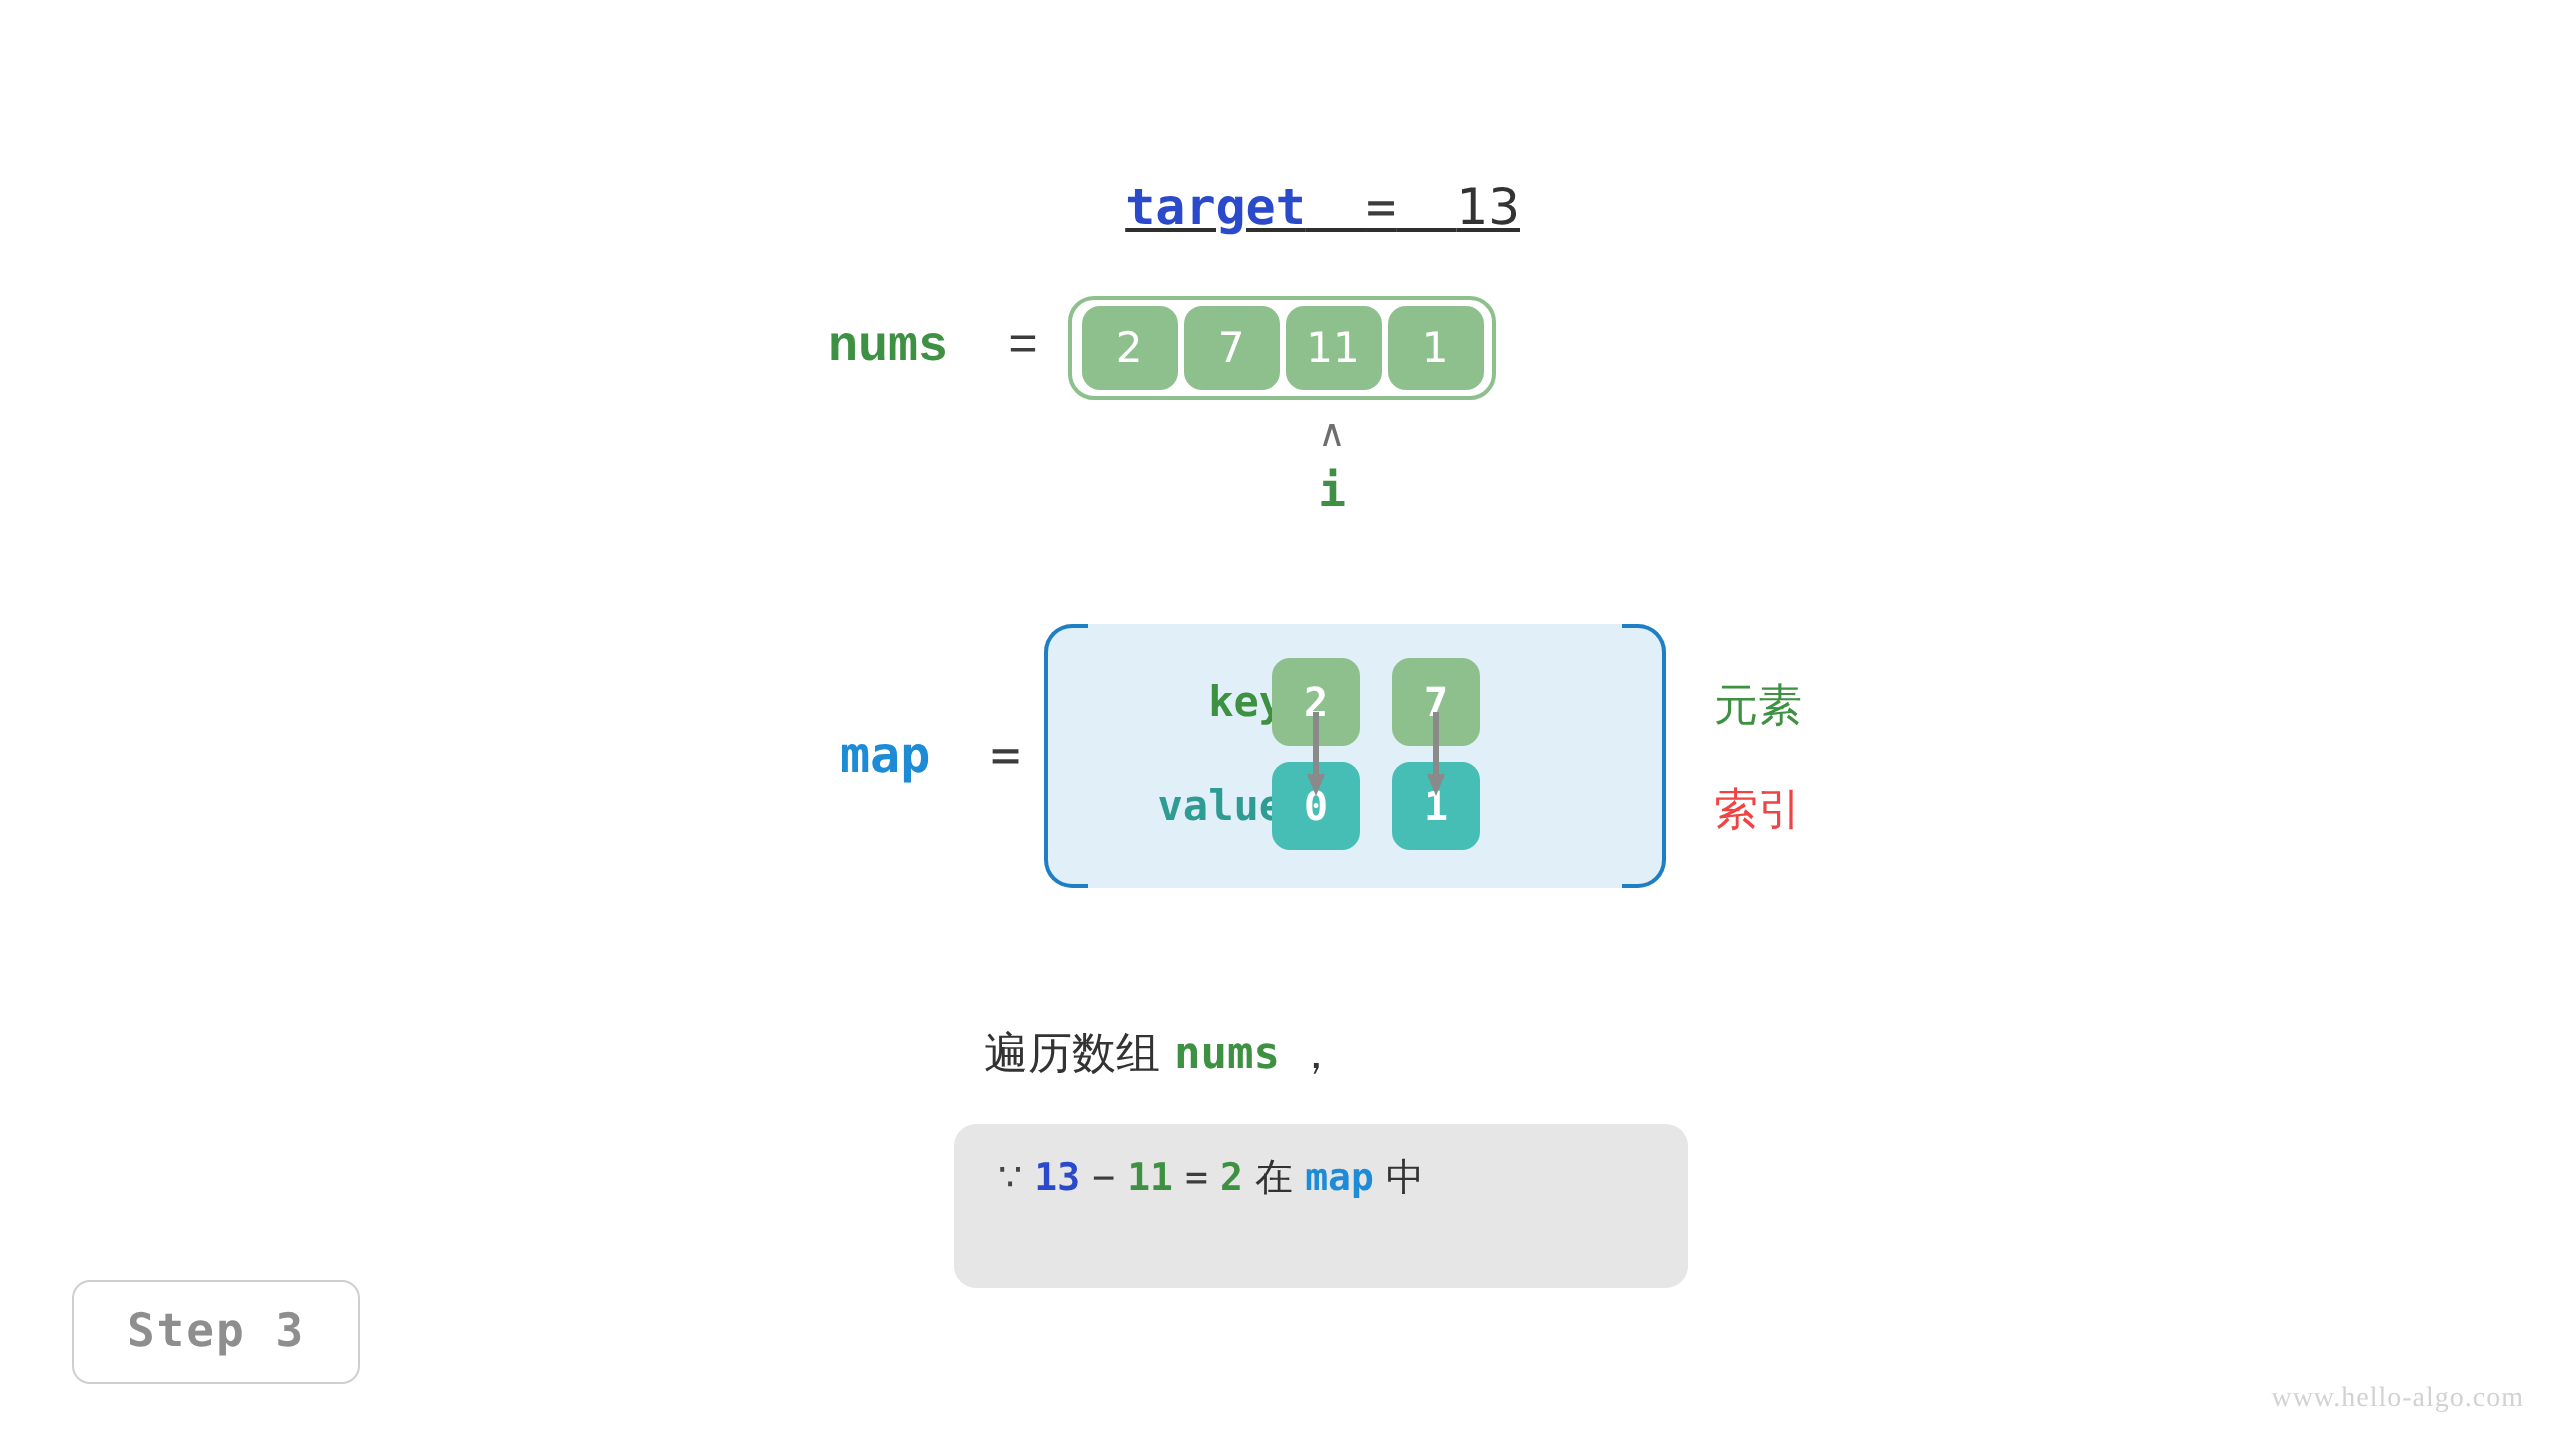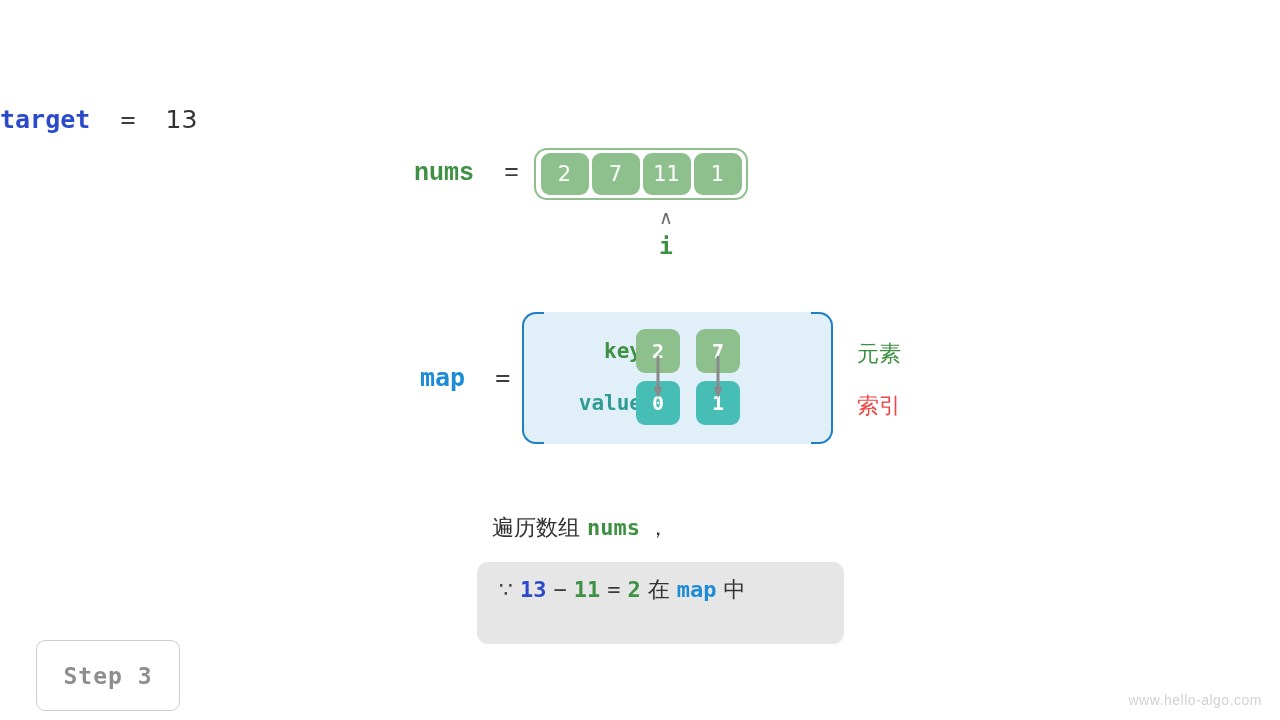--- a/index.html
+++ b/index.html
@@ -17,26 +17,27 @@
     color: #2f2f2f;
   }
   .canvas {
     position: absolute;
     inset: 0;
   }
   .abs { position: absolute; }
 
   
   #target-row {
-    left: 0; top: 104px;
+    left: 0; top: 88px;
     width: 760px;
-    text-align: left;
+    text-align: right;
     font-size: 25px;
     line-height: 32px;
     white-space: pre;
+    text-decoration: underline;
   }
   #target-row .var-target {
     color: #2b4acb;
     font-family: "DejaVu Sans Mono", monospace;
     font-weight: 700;
   }
   #target-row .eq {
     color: #3c3c3c;
     font-family: "DejaVu Sans Mono", monospace;
     font-weight: 400;
@@ -209,56 +210,56 @@
 
   #result-box {
     left: 477px; top: 562px;
     width: 367px; height: 82px;
     background: #e6e6e6;
     border-radius: 11px;
     box-sizing: border-box;
     padding: 10px 22px 0 22px;
   }
   .result-line {
-    font-size: 22px;
+    font-size: 19px;
     line-height: 35px;
     white-space: pre;
     color: #333333;
     font-family: "DejaVu Sans", sans-serif;
   }
   .result-line .sym   { color: #444444; }
   .result-line .blue  { color: #2b4acb; font-family: "DejaVu Sans Mono", monospace; font-weight: 700; }
   .result-line .lblue { color: #1e8bd6; font-family: "DejaVu Sans Mono", monospace; font-weight: 700; }
   .result-line .green { color: #3e9142; font-family: "DejaVu Sans Mono", monospace; font-weight: 700; }
   .result-line .op    { color: #3c3c3c; font-family: "DejaVu Sans Mono", monospace; font-weight: 400; }
 
   
   #step-badge {
     left: 36px; top: 640px;
-    width: 144px; height: 71px;
+    width: 144px; height: 52px;
     border: 1.5px solid #cfcfcf;
     border-radius: 9px;
     box-sizing: border-box;
     display: flex;
     align-items: center;
     justify-content: center;
     color: #8e8e8e;
     font-size: 23px;
     letter-spacing: 1px;
     font-family: "DejaVu Sans Mono", monospace;
     font-weight: 700;
   }
 
   
   #watermark {
     right: 18px; bottom: 12px;
     color: #d2d2d2;
     font-size: 14px;
     letter-spacing: 0.5px;
-    font-family: Liberation Sans, sans-serif;
+    font-family: Liberation Serif, serif;
   }
 </style>
 </head>
 <body>
 
 <div class="canvas">
 
   <div class="abs" id="target-row"><span class="var-target">target</span><span class="eq">  </span><span class="eq">=</span><span class="eq">  </span><span class="num">13</span></div>
 
   <div class="abs" id="nums-label"><span class="var-nums">nums</span><span class="eq">  </span><span class="eq">=</span></div>

